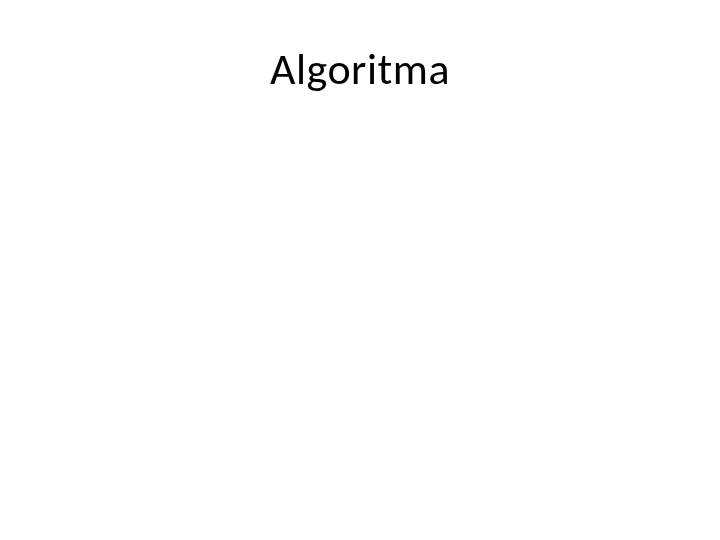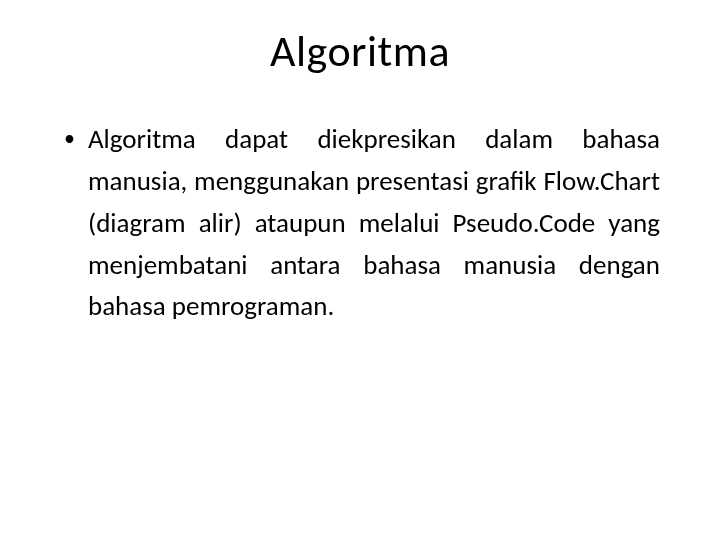--- a/index.html
+++ b/index.html
@@ -14,21 +14,21 @@
   .slide {
     width: 720px;
     height: 540px;
     box-sizing: border-box;
     padding: 20px 60px 40px 60px;
   }
   .title {
     font-size: 44px;
     font-weight: 400;
     text-align: center;
-    margin: 4px 0 40px 0;
+    margin: 22px 0 40px 0;
     letter-spacing: 0.5px;
   }
   .body {
     font-size: 27px;
     line-height: 1.55;
   }
   ul {
     list-style: none;
     margin: 0;
     padding: 0 0 0 28px;
@@ -45,18 +45,13 @@
     top: 0;
     font-size: 22px;
     line-height: 1.9;
   }
 </style>
 </head>
 <body>
 
 <div class="slide">
   <div class="title">Algoritma</div>
-  <div class="body">
-    <ul>
-      <li>Algoritma dapat diekpresikan dalam bahasa manusia, menggunakan presentasi grafik Flow.Chart (diagram alir) ataupun melalui Pseudo.Code yang menjembatani antara bahasa manusia dengan bahasa pemrograman.</li>
-    </ul>
-  </div>
 </div>
 
 </body></html>

